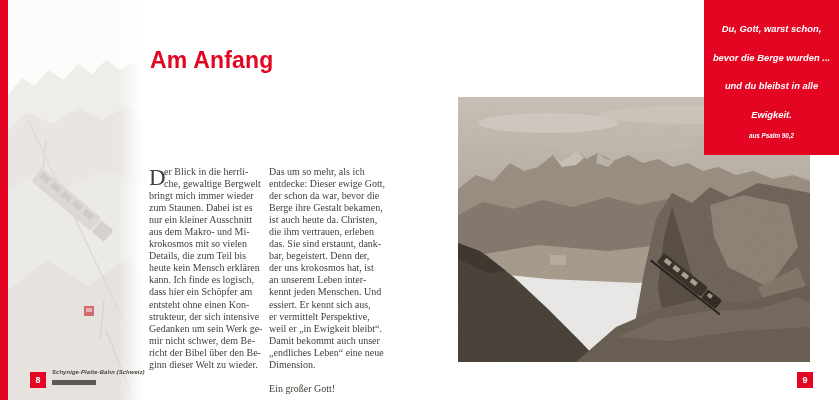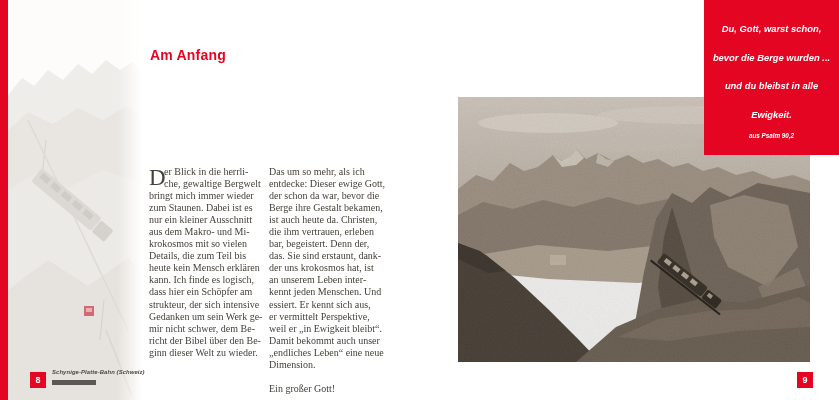--- a/index.html
+++ b/index.html
@@ -24,21 +24,21 @@
   
   .ghost-photo{
     position:absolute;left:8px;top:0;width:134px;height:400px;
     -webkit-mask-image:linear-gradient(to right,#000 82%,transparent 100%);
     mask-image:linear-gradient(to right,#000 82%,transparent 100%);
   }
   .ghost-photo svg{display:block;width:134px;height:400px;}
   
   .chapter-title{
     position:absolute;left:150px;top:47px;
-    font-size:14px;font-weight:bold;letter-spacing:.2px;
+    font-size:23px;font-weight:bold;letter-spacing:.2px;
     color:var(--red);
   }
   
   .bodycol{position:absolute;top:166px;color:var(--ink);}
   .col1{left:149px;width:116px;}
   .col2{left:269px;width:122px;}
   .bodycol .line{
     font-family:"Liberation Serif","DejaVu Serif",serif;
     font-size:10px;line-height:12.05px;
     white-space:nowrap;
@@ -136,35 +136,36 @@
       <div class="line">che, gewaltige Bergwelt</div>
       <div class="line">bringt mich immer wieder</div>
       <div class="line">zum Staunen. Dabei ist es</div>
       <div class="line">nur ein kleiner Ausschnitt</div>
       <div class="line">aus dem Makro- und Mi-</div>
       <div class="line">krokosmos mit so vielen</div>
       <div class="line">Details, die zum Teil bis</div>
       <div class="line">heute kein Mensch erklären</div>
       <div class="line">kann. Ich finde es logisch,</div>
       <div class="line">dass hier ein Schöpfer am</div>
+      <div class="line">entsteht ohne einen Kon-</div>
       <div class="line">strukteur, der sich intensive</div>
       <div class="line">Gedanken um sein Werk ge-</div>
       <div class="line">mir nicht schwer, dem Be-</div>
       <div class="line">richt der Bibel über den Be-</div>
       <div class="line">ginn dieser Welt zu wieder.</div>
     </div>
   <div class="bodycol col2">
       <div class="line">Das um so mehr, als ich</div>
       <div class="line">entdecke: Dieser ewige Gott,</div>
       <div class="line">der schon da war, bevor die</div>
       <div class="line">Berge ihre Gestalt bekamen,</div>
       <div class="line">ist auch heute da. Christen,</div>
       <div class="line">die ihm vertrauen, erleben</div>
+      <div class="line">das. Sie sind erstaunt, dank-</div>
       <div class="line">bar, begeistert. Denn der,</div>
-      <div class="line">das. Sie sind erstaunt, dank-</div>
       <div class="line">der uns krokosmos hat, ist</div>
       <div class="line">an unserem Leben inter-</div>
       <div class="line">kennt jeden Menschen. Und</div>
       <div class="line">essiert. Er kennt sich aus,</div>
       <div class="line">er vermittelt Perspektive,</div>
       <div class="line">weil er „in Ewigkeit bleibt“.</div>
       <div class="line">Damit bekommt auch unser</div>
       <div class="line">„endliches Leben“ eine neue</div>
       <div class="line">Dimension.</div>
       <div class="line">&nbsp;</div>

